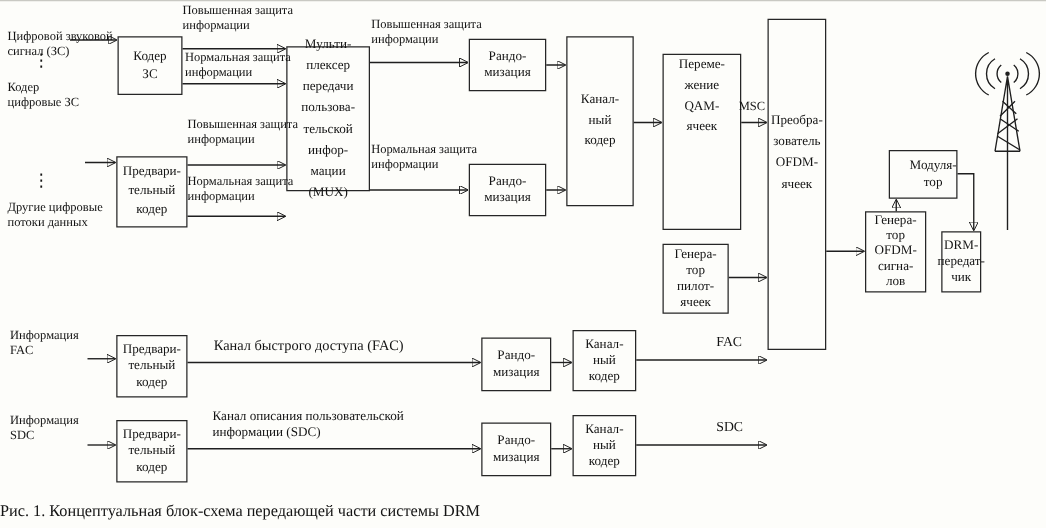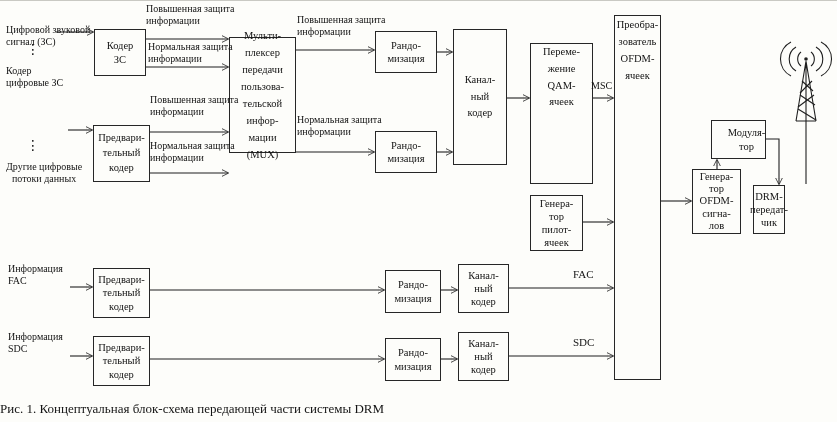--- a/index.html
+++ b/index.html
@@ -25,38 +25,38 @@
 
   
   #b-audio-coder { left:94px;  top:28px;  width:52px; height:47px; }
   #b-pre-coder   { left:93px;  top:124px; width:57px; height:57px; line-height:1.4; }
   #b-mux         { left:229px; top:36px;  width:67px; height:116px; line-height:1.62; }
   #b-rand1       { left:375px; top:30px;  width:62px; height:42px; }
   #b-rand2       { left:375px; top:130px; width:62px; height:42px; }
   #b-cc1         { left:453px; top:28px;  width:54px; height:136px; line-height:1.6; }
   #b-interleave  { left:530px; top:42px;  width:63px; height:141px; align-items:flex-start; line-height:1.6; }
   #b-pilot       { left:530px; top:194px; width:53px; height:56px; }
-  #b-converter   { left:614px; top:14px;  width:47px; height:365px; align-items:flex-start; line-height:1.62; }
+  #b-converter   { left:614px; top:14px;  width:47px; height:265px; align-items:flex-start; padding-top:72px; line-height:1.62; }
   #b-modulator   { left:711px; top:119px; width:55px; height:39px;padding-left:16px; }
   #b-ofdmgen     { left:692px; top:168px; width:49px; height:65px; line-height:1.15; }
   #b-drm         { left:753px; top:184px; width:32px; height:49px; }
   #b-fac-pre     { left:93px;  top:267px; width:57px; height:50px; }
   #b-rand3       { left:385px; top:269px; width:56px; height:43px; }
   #b-cc2         { left:458px; top:263px; width:51px; height:49px; }
   #b-sdc-pre     { left:93px;  top:335px; width:57px; height:50px; }
   #b-rand4       { left:385px; top:337px; width:56px; height:43px; }
   #b-cc3         { left:458px; top:331px; width:51px; height:49px; }
 
   
   #l-audio      { left:6px;  top:13px;margin-top:10px; }
   #l-dots1      { left:26px; top:40px; }
   #l-audio-more { left:6px;  top:64px; }
   #l-data       { left:6px;  top:110px; }
   #l-dots2      { left:26px; top:136px; }
-  #l-data-more  { left:6px;  top:160px;text-align:center; }
+  #l-data-more  { left:6px;  top:160px; }
   #l-fac-in     { left:8px;  top:262px; }
   #l-sdc-in     { left:8px;  top:330px; }
   #l-hp1 { left:146px; top:2px; }
   #l-np1 { left:148px; top:40px; }
   #l-hp2 { left:150px; top:93px; }
   #l-np2 { left:150px; top:139px; }
   #l-hp3 { left:297px; top:13px; }
   #l-np3 { left:297px; top:113px; }
   #l-msc { left:591px; top:79px;  font-size:10px; }
   #l-fac { left:573px; top:267px; font-size:11px; }
@@ -205,15 +205,18 @@
   <div class="lbl" id="l-np2">Нормальная защита
 информации</div>
   <div class="lbl" id="l-hp3">Повышенная защита
 информации</div>
   <div class="lbl" id="l-np3">Нормальная защита
 информации</div>
 
   <div class="lbl" id="l-msc">MSC</div>
   <div class="lbl" id="l-fac">FAC</div>
   <div class="lbl" id="l-sdc">SDC</div>
+  <div class="lbl" id="l-fac-ch">Канал быстрого доступа (FAC)</div>
+  <div class="lbl" id="l-sdc-ch">Канал описания пользовательской
+информации (SDC)</div>
 
   <div id="caption">Рис. 1. Концептуальная блок-схема передающей части системы DRM</div>
 </div>
 
 </body></html>

